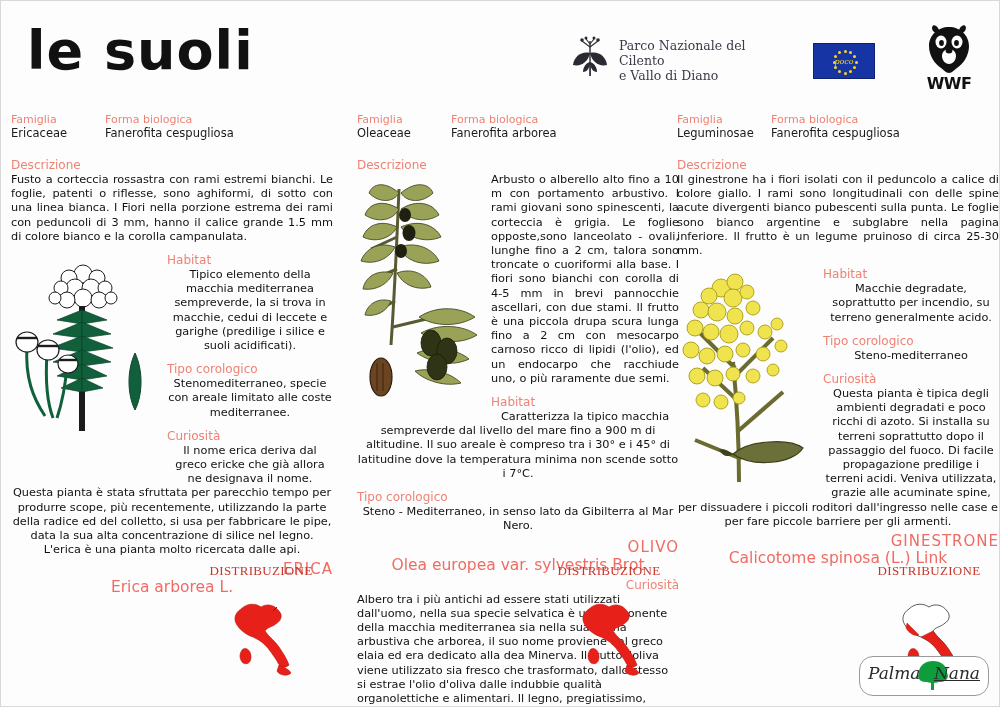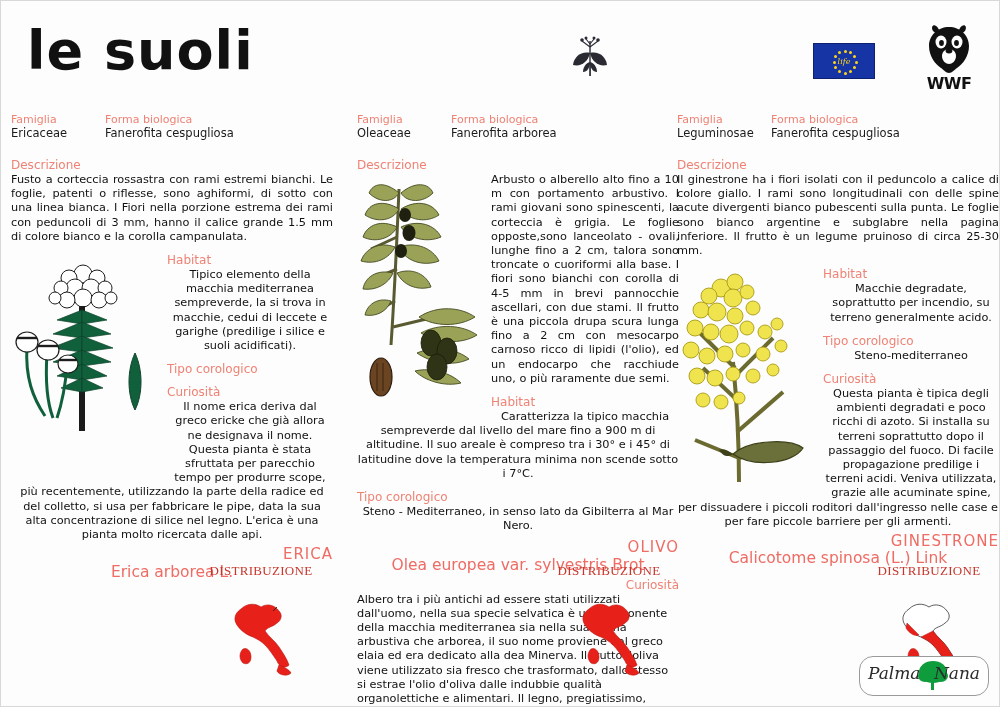--- a/index.html
+++ b/index.html
@@ -111,21 +111,21 @@
     border:1px solid #9a9a9a;border-radius:14px;background:#fff;
   }
   #palma-left{
     position:absolute;left:8px;top:6px;
     font-family:"DejaVu Serif","Liberation Serif",serif;
     font-style:italic;font-size:17px;color:#2b2b2b;
   }
   #palma-right{
     position:absolute;right:8px;top:6px;
     font-family:"DejaVu Serif","Liberation Serif",serif;
-    font-style:italic;font-size:17px;color:#2b2b2b;
+    font-style:italic;font-size:17px;color:#2b2b2b;text-decoration:underline;
   }
   #palma-tree{position:absolute;left:56px;top:2px;width:34px;height:32px;}
 
   .illus{display:block;}
 </style>
 </head>
 <body>
 
 <div id="poster">
 
@@ -142,24 +142,28 @@
             <circle cx="29" cy="5" r="1.8"></circle>
           <circle cx="17" cy="3" r="1.5"></circle>
             <circle cx="25" cy="3" r="1.5"></circle>
           <path d="M21 18 C12 16 5 22 4 30 C12 32 19 27 21 18 Z"></path>
           <path d="M21 18 C30 16 37 22 38 30 C30 32 23 27 21 18 Z"></path>
           <path d="M21 27 C17 28 14 32 14 37 C18 37 21 33 21 27 Z"></path>
           <path d="M21 27 C25 28 28 32 28 37 C24 37 21 33 21 27 Z"></path>
           <rect x="20.2" y="28" width="1.7" height="13"></rect>
         </g>
       </svg>
+      <div id="park-text">
+        <div>Parco Nazionale del Cilento</div>
+        <div>e Vallo di Diano</div>
+      </div>
     </div>
 
     <div id="eu-flag">
-      <div id="eu-life">life</div>
+      <div id="eu-life">poco</div>
     <div class="star" style="left: 29.5px; top: 5.5px;"></div>
         <div class="star" style="left: 35px; top: 6.97372px;"></div>
         <div class="star" style="left: 39.0263px; top: 11px;"></div>
         <div class="star" style="left: 40.5px; top: 16.5px;"></div>
         <div class="star" style="left: 39.0263px; top: 22px;"></div>
         <div class="star" style="left: 35px; top: 26.0263px;"></div>
         <div class="star" style="left: 29.5px; top: 27.5px;"></div>
         <div class="star" style="left: 24px; top: 26.0263px;"></div>
         <div class="star" style="left: 19.9737px; top: 22px;"></div>
         <div class="star" style="left: 18.5px; top: 16.5px;"></div>
@@ -261,20 +265,21 @@
         <path d="M124 95 C116 112 116 136 124 152 C132 136 132 112 124 95 Z" fill="#11603c" stroke="#0c3f28" stroke-width="1"></path>
       </svg>
 
       <div class="sec">
         <div class="sec-label">Habitat</div>
         <div class="body-text">Tipico elemento della macchia mediterranea sempreverde, la si trova in macchie, cedui di leccete e garighe (predilige i silice e suoli acidificati).</div>
       </div>
 
       <div class="sec">
         <div class="sec-label">Tipo corologico</div>
+        <div class="body-text">Stenomediterraneo, specie con areale limitato alle coste mediterranee.</div>
       </div>
 
       <div class="sec">
         <div class="sec-label">Curiosità</div>
         <div class="body-text">Il nome erica deriva dal greco ericke che già allora ne designava il nome. Questa pianta è stata sfruttata per parecchio tempo per produrre  scope, più recentemente, utilizzando  la parte della radice ed del colletto, si usa per fabbricare le pipe, data la sua alta concentrazione di silice nel legno. L'erica è una pianta molto ricercata dalle api.</div>
       </div>
 
       <div class="species" style="clear:left;margin-top:4px">
         <div class="common">ERICA</div>
         <div class="latin">Erica arborea L.</div>

